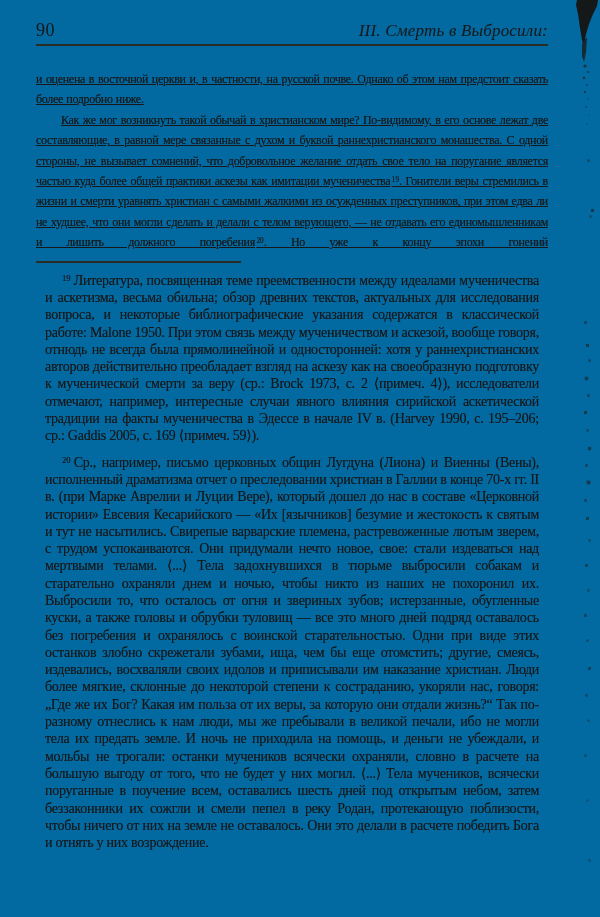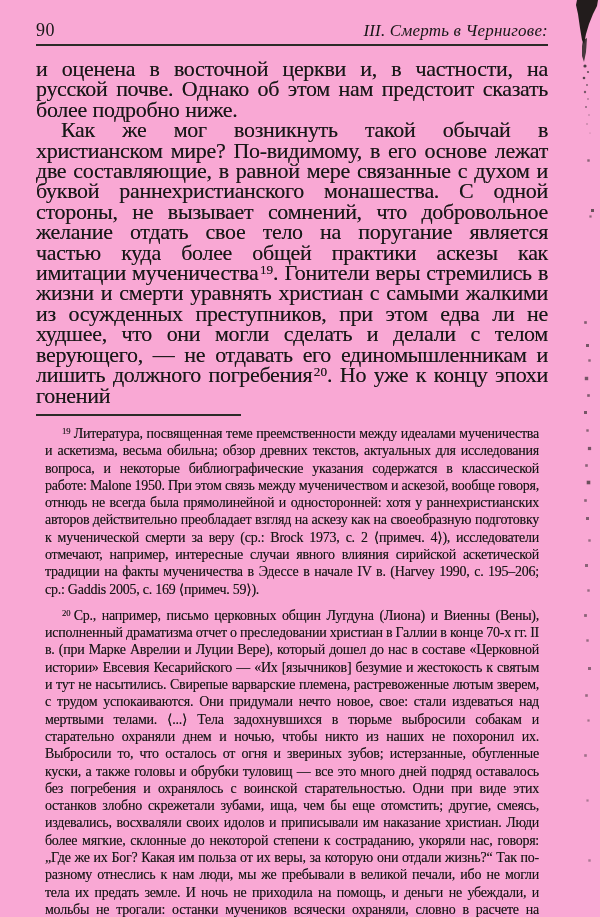--- a/index.html
+++ b/index.html
@@ -1,21 +1,21 @@
 <!DOCTYPE html>
 <html lang="ru"><head>
 <meta charset="utf-8">
 <style>
   html, body { margin: 0; padding: 0; background: #777; }
   .page {
     position: relative;
     width: 600px;
     height: 917px;
     margin: 0 auto;
-    background: #f9a8d4;
+    background: #0369a1;
     overflow: hidden;
     font-family: "Liberation Serif", "DejaVu Serif", serif;
     color: #171717;
   }
   .content {
     position: absolute;
     left: 36px;
     top: 20px;
     width: 512px;
   }
@@ -31,27 +31,28 @@
     font-size: 18px;
     letter-spacing: 0.5px;
   }
   .running-title {
     font-style: italic;
     font-size: 17px;
     letter-spacing: 0.2px;
   }
   
   .body-text {
-    margin-top: 13px;
-    font-size: 22px;
+    margin-top: 23px;
+    font-size: 12px;
     line-height: 20.4px;
     text-align: justify;
     letter-spacing: -0.3px;
     word-spacing: 0.5px;
     text-shadow: 0 0 0.4px rgba(20,20,20,0.55);
+    text-decoration: underline;
   }
   .body-text p { margin: 0; }
   .para-indent { text-indent: 25px; }
   .justify-last { text-align-last: justify; }
   sup.note-ref {
     font-size: 60%;
     line-height: 0;
     vertical-align: baseline;
     position: relative;
     top: -0.45em;
@@ -129,21 +130,21 @@
 </style>
 </head>
 <body>
 
 <div class="page">
 
   <div class="content">
 
     <div class="header">
       <span class="page-num">90</span>
-      <span class="running-title">III. Смерть в Чернигове:</span>
+      <span class="running-title">III. Смерть в Выбросили:</span>
     </div>
 
     <div class="body-text">
       <p>и оценена в восточной церкви и, в частности, на русской почве. Однако об этом нам предстоит сказать более подробно ниже.</p>
       <p class="para-indent justify-last"><span>Как же мог возникнуть такой обычай в христианском мире? По-видимому, в его основе лежат две составляющие, в равной мере связанные с духом и буквой раннехристианского монашества. С одной стороны, не вызывает сомнений, что добровольное желание отдать свое тело на поругание является частью куда более общей практики аскезы как имитации мученичества</span><sup class="note-ref">19</sup><span>. Гонители веры стремились в жизни и смерти уравнять христиан с самыми жалкими из осужденных преступников, при этом едва ли не худшее, что они могли сделать и делали с телом верующего, — не отдавать его единомышленникам и лишить должного погребения</span><sup class="note-ref">20</sup><span>. Но уже к концу эпохи гонений</span></p>
     </div>
 
     <hr class="fn-sep">
 
     <div class="footnotes">

